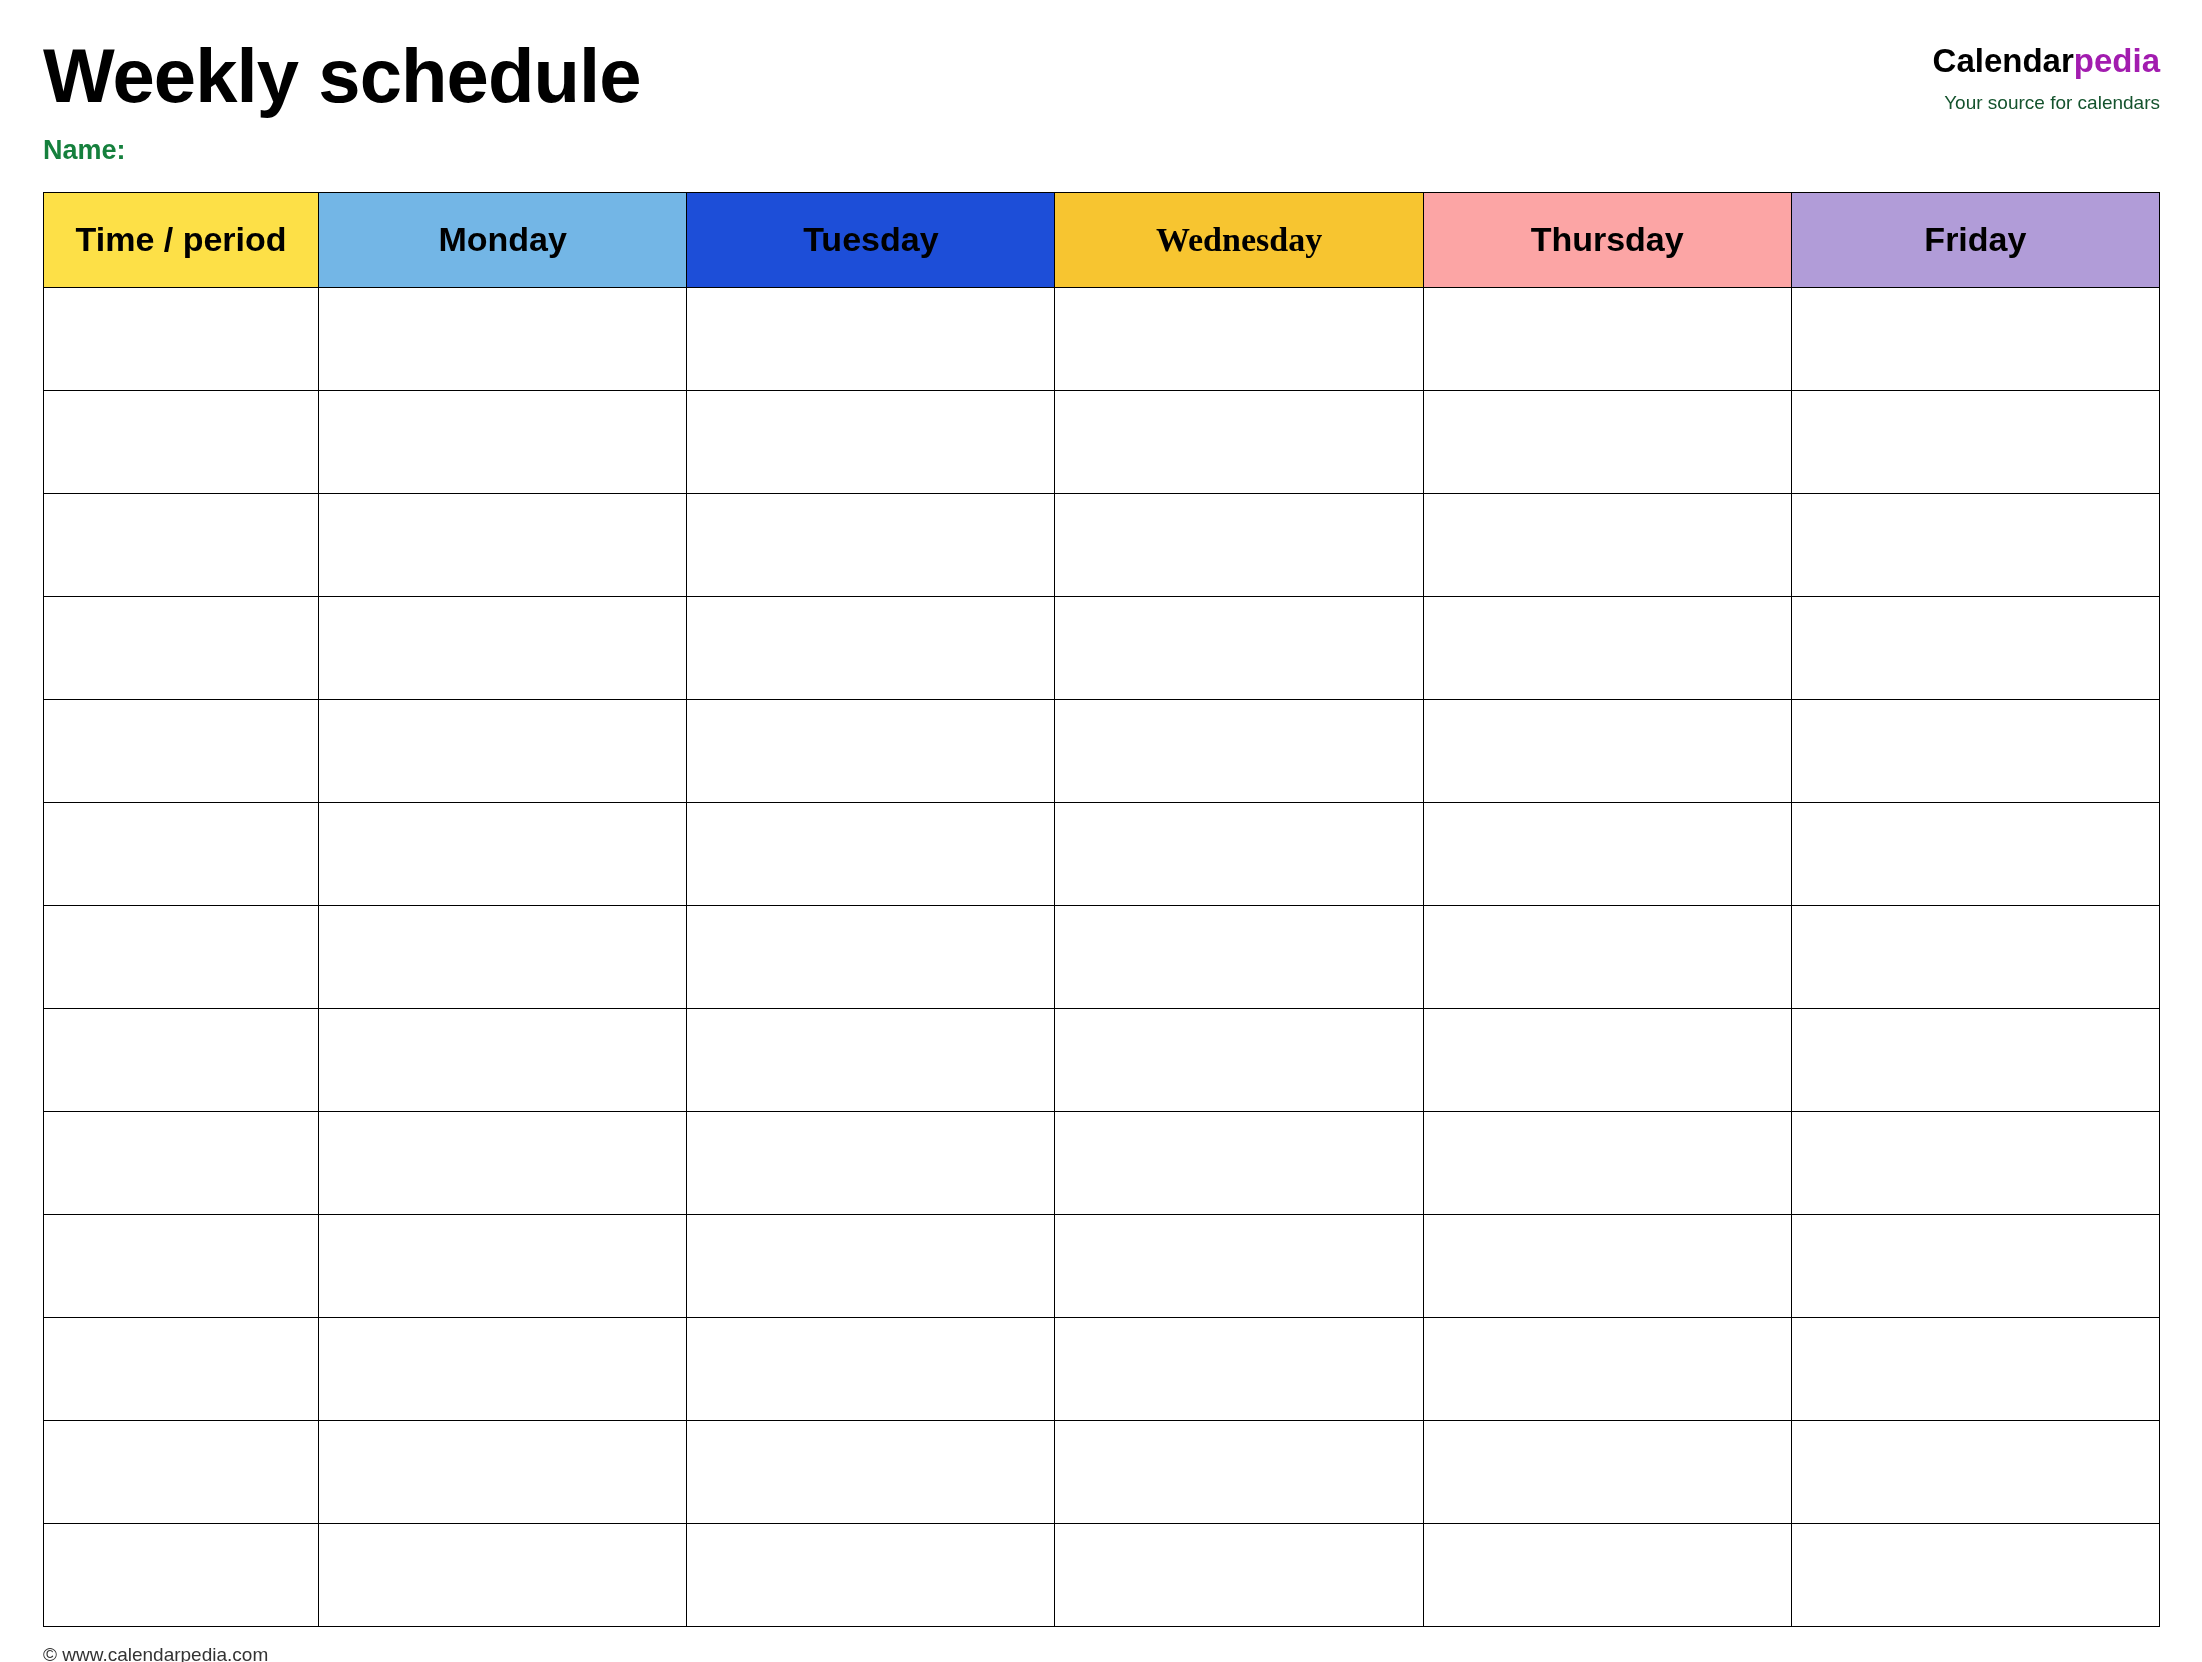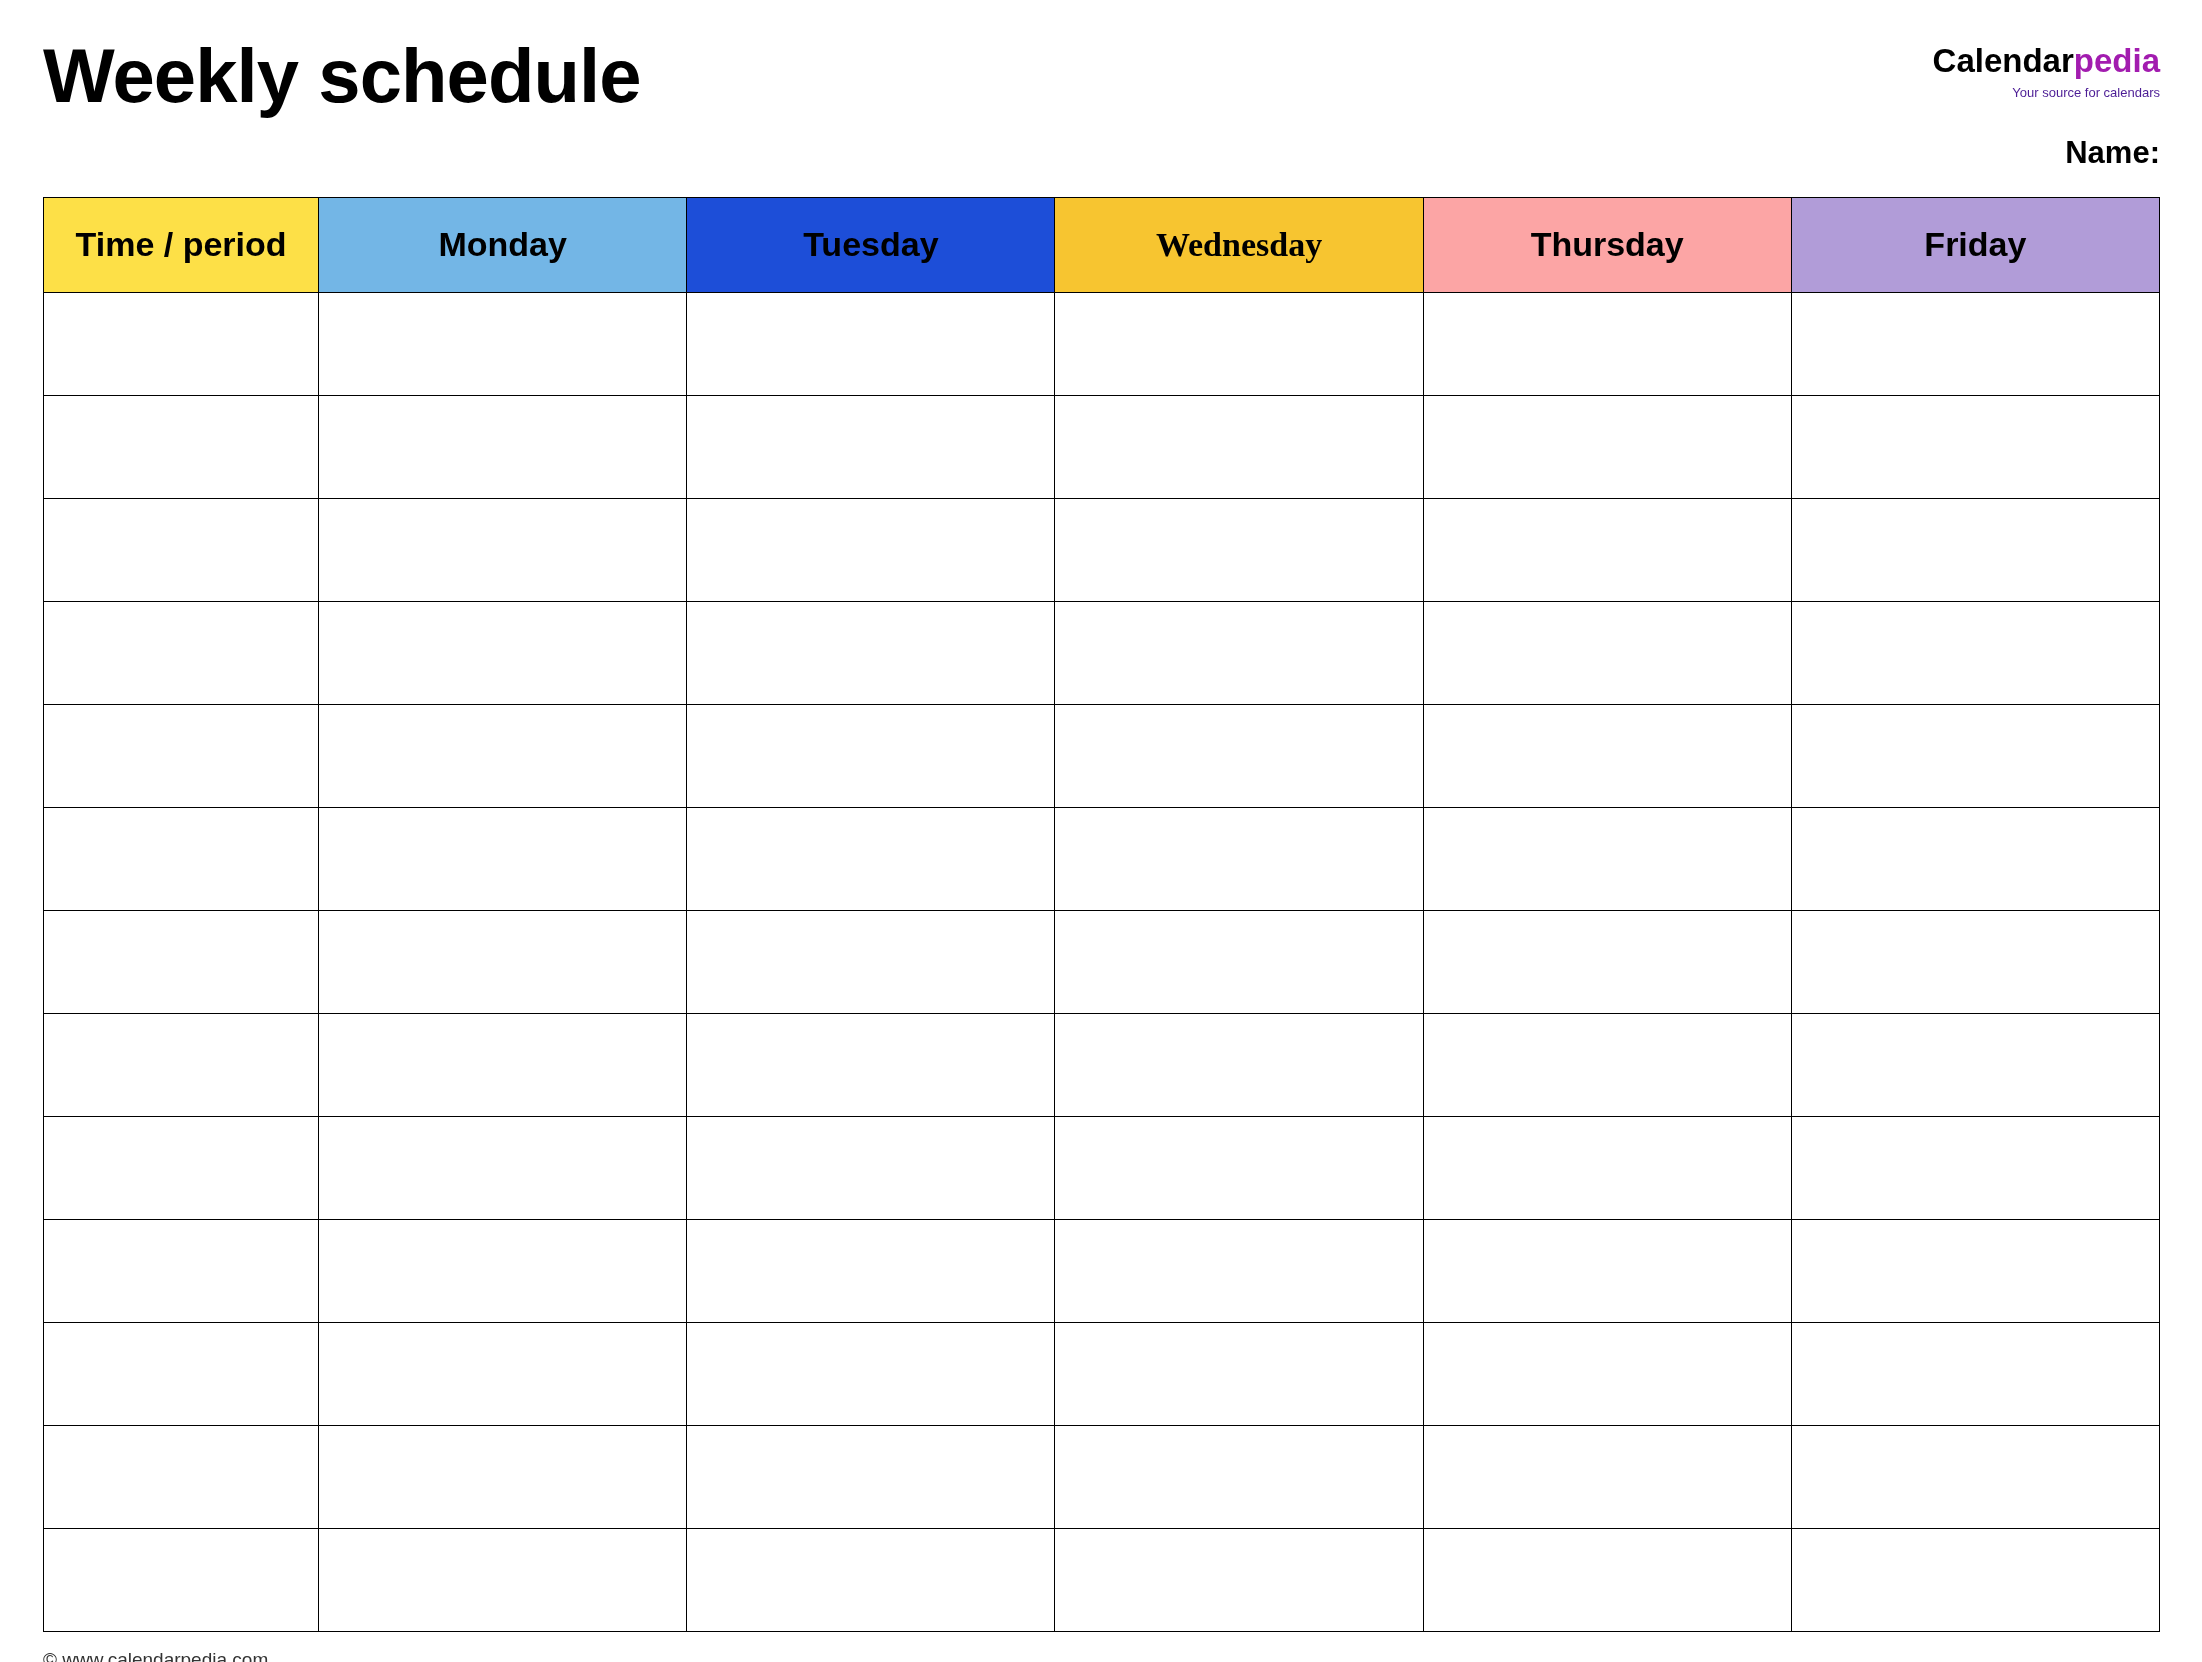--- a/index.html
+++ b/index.html
@@ -45,32 +45,31 @@
       font-weight: bold;
       color: #000000;
       line-height: 1.1;
     }
 
     .logo-text .pedia {
       color: #a21caf;
     }
 
     .logo-subtitle {
-      font-size: 13px;
-      color: #4c1d95;
-      margin-top: 6px;
+      font-size: 19px;
+      color: #14532d;
+      margin-top: 13px;
     }
 
     .name-row {
-      font-size: 31px;
-      font-weight: bold;
-      color: #000000;
+      font-size: 27px;
+      font-weight: bold;
+      color: #15803d;
       margin-bottom: 26px;
       margin-top: 8.6px;
-      text-align: right;
     }
 
     .schedule-table {
       width: 100%;
       border-collapse: collapse;
       border: 1.7px solid #000000;
     }
 
     .schedule-table th,
     .schedule-table td {

